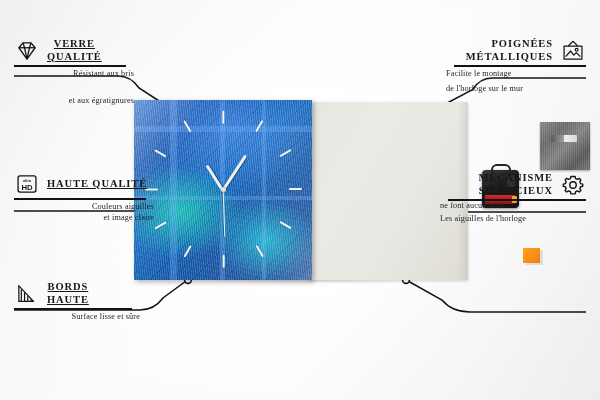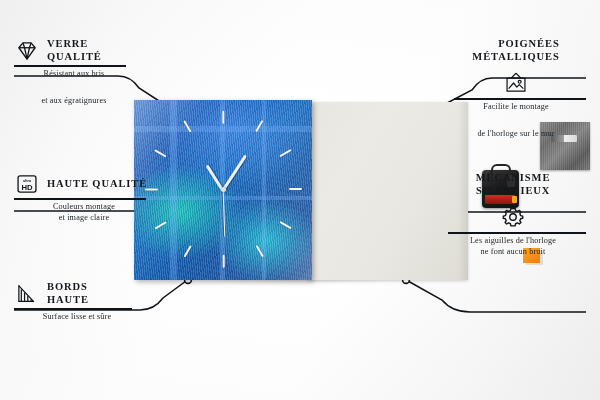--- a/index.html
+++ b/index.html
@@ -93,25 +93,25 @@
   
   .callout{position:absolute;}
   .co-head{display:flex;align-items:center;gap:7px;}
   .co-title{
     font-size:10.5px;letter-spacing:.9px;color:#14181c;font-weight:bold;line-height:12.5px;
   }
   .co-rule{height:1.5px;background:#101418;margin-top:2px;}
   .co-sub{font-size:8.2px;line-height:10.6px;color:#20262b;margin-top:2.5px;letter-spacing:.15px;}
   .ico{width:26px;height:24px;flex:0 0 26px;display:block;}
   .left .co-head{justify-content:flex-start;}
-  .left .co-title{text-align:left;}
-  .left .co-sub{text-align:center;}
-  .right .co-head{flex-direction:column;justify-content:flex-end;}
+  .left .co-title{text-align:center;text-decoration:underline;}
+  .left .co-sub{text-align:right;}
+  .right .co-head{flex-direction:row;justify-content:flex-end;align-items:flex-end;}
   .right .co-title{text-align:right;}
-  .right .co-sub{text-align:center;}
+  .right .co-sub{text-align:left;}
 
   svg.conn{position:absolute;left:0;top:0;width:600px;height:400px;pointer-events:none;}
 </style>
 </head>
 <body>
 
 <div id="stage">
 
   <svg class="conn" viewBox="0 0 600 400">
     <g fill="none" stroke="#101418" stroke-width="1.5">
@@ -202,21 +202,21 @@
       <svg class="ico" viewBox="0 0 32 28">
         <rect x="5" y="4" width="22" height="20" rx="2.5" fill="none" stroke="#101418" stroke-width="1.6"></rect>
         <text x="16" y="12" font-family="Liberation Sans, sans-serif" font-size="4.6" font-weight="bold" text-anchor="middle" fill="#101418">ultra</text>
         <text x="16" y="21" font-family="Liberation Sans, sans-serif" font-size="9.5" font-weight="bold" text-anchor="middle" fill="#101418">HD</text>
       </svg>
       <div>
         <div class="co-title">HAUTE QUALITÉ</div>
       </div>
     </div>
     <div class="co-rule" style="width:132px;"></div>
-    <div class="co-sub">Couleurs montage</div>
+    <div class="co-sub">Couleurs aiguilles</div>
     <div class="co-sub" style="margin-top:0;">et image claire</div>
   </div>
 
   <div class="callout left" style="left:14px;top:281px;width:126px;">
     <div class="co-head">
       <svg class="ico" viewBox="0 0 32 28">
         <g stroke="#101418" stroke-width="1.5" stroke-linecap="round">
           <path d="M6,4 L6,23"></path>
             <path d="M6,4 L24,23"></path>
           <path d="M9,9 L9,23"></path>
@@ -245,35 +245,35 @@
         <g fill="none" stroke="#101418" stroke-width="1.5" stroke-linejoin="round">
           <path d="M16,2 L10,8 M16,2 L22,8"></path>
           <rect x="5" y="8" width="22" height="16"></rect>
           <path d="M7,21 L13,14 L17,19 L20,16 L25,21"></path>
           <circle cx="20.5" cy="12.5" r="1.8"></circle>
         </g>
       </svg>
     </div>
     <div class="co-rule" style="width:132px;margin-left:auto;"></div>
     <div class="co-sub">Facilite le montage</div>
-    <div class="co-sub" style="margin-top:16px;">de l'horloge sur le mur</div>
+    <div class="co-sub" style="margin-top:4px;">de l'horloge sur le mur</div>
   </div>
 
   <div class="callout right" style="right:14px;top:172px;width:146px;">
     <div class="co-head">
       <div>
         <div class="co-title">MÉCANISME</div>
         <div class="co-title">SILENCIEUX</div>
       </div>
       <svg class="ico" viewBox="0 0 32 28">
         <g fill="none" stroke="#101418" stroke-width="1.7" stroke-linejoin="round">
           <path d="M16,3.5 l2.6,0 0.6,2.6 2.3,1 2.3,-1.3 1.9,1.9 -1.3,2.3 1,2.3 2.6,0.6 0,2.6 -2.6,0.6 -1,2.3 1.3,2.3 -1.9,1.9 -2.3,-1.3 -2.3,1 -0.6,2.6 -2.6,0 -2.6,0 -0.6,-2.6 -2.3,-1 -2.3,1.3 -1.9,-1.9 1.3,-2.3 -1,-2.3 -2.6,-0.6 0,-2.6 2.6,-0.6 1,-2.3 -1.3,-2.3 1.9,-1.9 2.3,1.3 2.3,-1 0.6,-2.6 z"></path>
           <circle cx="16" cy="14" r="4"></circle>
         </g>
       </svg>
     </div>
     <div class="co-rule" style="width:138px;margin-left:auto;"></div>
+    <div class="co-sub" style="margin-top:0;">ne font aucun bruit</div>
     <div class="co-sub">Les aiguilles de l'horloge</div>
-    <div class="co-sub" style="margin-top:0;">ne font aucun bruit</div>
   </div>
 
 
 </div>
 
 </body></html>

